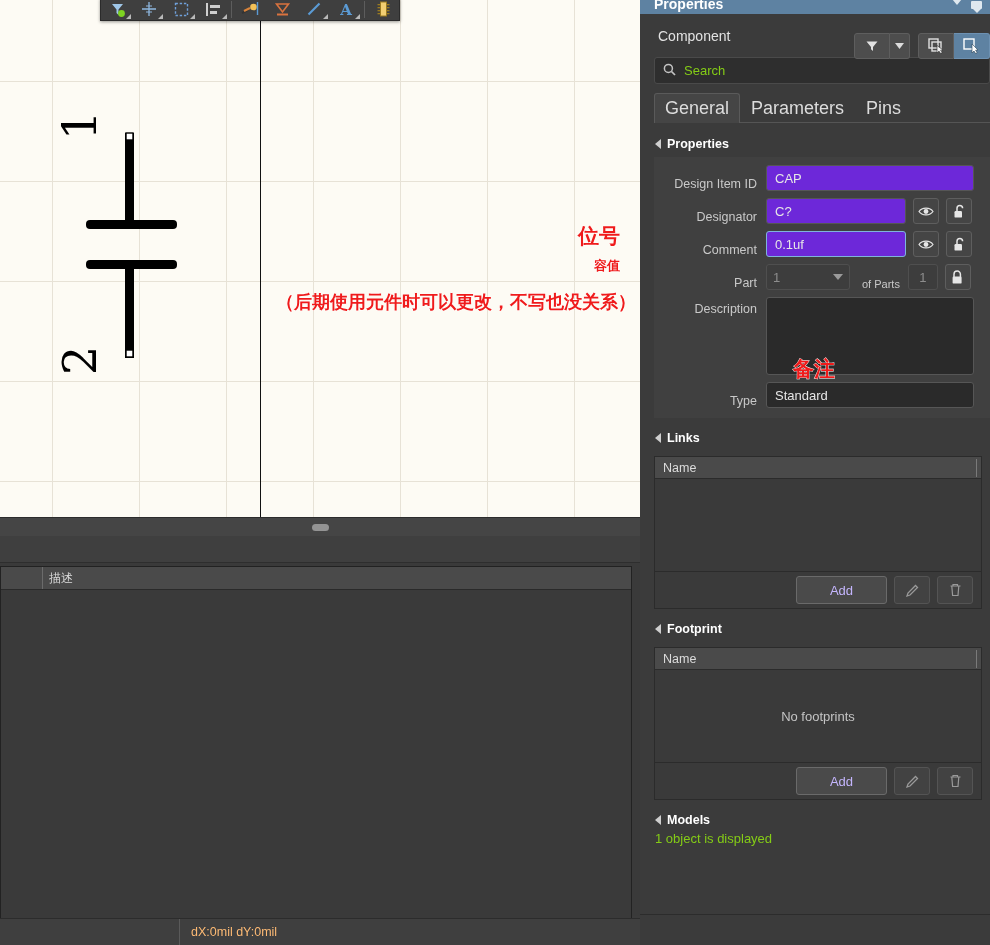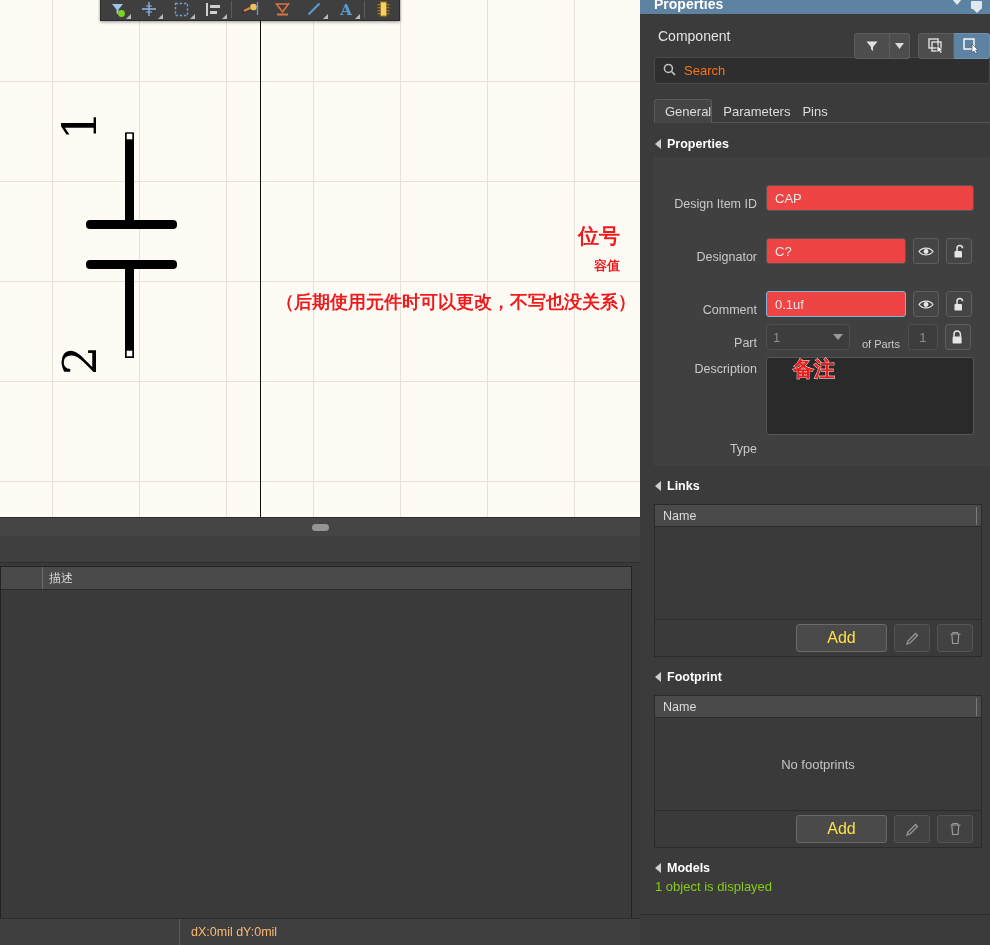--- a/index.html
+++ b/index.html
@@ -132,43 +132,42 @@
   .gbtn.sel{ background:#5e82a2; border-color:#6d91b2; }
   .seg .gbtn:first-child{ border-top-left-radius:3px;border-bottom-left-radius:3px; }
   .seg .gbtn:last-child{ border-top-right-radius:3px;border-bottom-right-radius:3px; }
   .seg .gbtn + .gbtn{ border-left:none; }
 
   #pp-search {
     margin:0 0 0 14px; width:336px; height:27px; background:#2e2e2e;
     border:1px solid #4a4a4a; border-radius:3px; display:flex; align-items:center;
     padding:0 8px; gap:8px;
   }
-  #pp-search .ph { color:#f97316; font-size:13px; }
+  #pp-search .ph { color:#84cc16; font-size:13px; }
 
   #tabs { margin:14px 0 0 14px; display:flex; align-items:flex-end; height:25px;
           border-bottom:1px solid #555; width:336px; }
-  .tab { padding:4px 0 4px 10px; color:#dcdcdc; font-size:13px; cursor:default;
+  .tab { padding:4px 10px 4px 10px; color:#dcdcdc; font-size:18px; cursor:default;
          border:1px solid transparent; border-bottom:none; position:relative; top:1px;}
   .tab.active { background:#454545; border-color:#5a5a5a; border-radius:3px 3px 0 0; }
 
   .sect-title {
     display:flex;align-items:center; gap:6px; color:#fff; font-weight:bold; font-size:12.5px;
     padding-left:15px;
   }
   .tri { width:0;height:0;border-top:5px solid transparent;border-bottom:5px solid transparent;
          border-right:6px solid #cfcfcf; }
 
   #propbox { margin:6px 0 0 14px; width:336px; background:#404040; padding:8px 0 10px 0; }
   .row { display:flex; align-items:flex-end; margin:0 0 7px 0; }
   .row .lbl { width:112px; text-align:right; padding-right:9px; color:#c9c9c9; font-size:12.5px; }
   .fld {
-    background:#ef4444; border:1px solid #565656; border-radius:3px;
+    background:#6d28d9; border:1px solid #565656; border-radius:3px;
     height:26px; color:#e6e6e6; font-size:13px; display:flex; align-items:center;
     padding:0 8px;
-    margin-top:20px;
   }
   .fld.wide { width:208px; }
   .fld.mid  { width:140px; }
   .fld.sel  { border-color:#7fb3dd; }
   .sqbtn {
     width:26px;height:26px;margin-left:7px; background:#454545;border:1px solid #5e5e5e;
     border-radius:3px; display:flex;align-items:center;justify-content:center;
   }
   .combo {
     width:84px;height:26px;background:#3d3d3d;border:1px solid #4f4f4f;border-radius:3px;
@@ -195,21 +194,21 @@
   .lb-head { height:22px; background:#4a4a4a; display:flex; align-items:center;
              padding-left:8px; color:#dcdcdc; font-size:12.5px; border-bottom:1px solid #2b2b2b;
              position:relative; }
   .lb-head::after { content:""; position:absolute; right:4px; top:2px; width:1px; height:18px; background:#7a7a7a;}
   .lb-body { height:93px; background:#3a3a3a; display:flex; align-items:center; justify-content:center;
              color:#c4c4c4; font-size:13px; border-bottom:1px solid #2b2b2b;}
   .lb-body.tall{ height:93px; }
   .lb-foot { height:36px; display:flex; align-items:center; justify-content:flex-end; gap:7px;
              padding-right:8px; background:#3a3a3a; }
   .btn-add { width:91px;height:28px;background:#4a4a4a;border:1px solid #6a6a6a;border-radius:3px;
-             color:#fde047;font-size:16px;display:flex;align-items:center;justify-content:center;}
+             color:#c4b5fd;font-size:13px;display:flex;align-items:center;justify-content:center;}
   .btn-ico { width:36px;height:28px;background:#424242;border:1px solid #545454;border-radius:3px;
              display:flex;align-items:center;justify-content:center;color:#9a9a9a;}
   #models-note{ color:#84cc16; font-size:13px; padding-left:15px; margin-top:4px;}
   #rb-bottom{ position:absolute;left:0;bottom:0;width:350px;height:31px;background:#3b3b3b;
               border-top:1px solid #2c2c2c;}
 </style>
 </head>
 <body>
 
 <div id="app">
@@ -445,20 +444,24 @@
         </div>
       </div>
 
       <div class="row" style="align-items:flex-start">
         <div class="lbl" style="padding-top:5px">Description</div>
         <div class="descbox"></div>
       </div>
 
       <div class="row" style="margin-bottom:0">
         <div class="lbl">Type</div>
+        <div class="typecombo">
+          <span>Standard</span>
+          <span class="ar"></span>
+        </div>
       </div>
     </div>
 
     <div style="margin-top:13px" class="sect-title">
       <span class="tri"></span>
       <span>Links</span>
     </div>
     <div class="listbox">
       <div class="lb-head">Name</div>
       <div class="lb-body"></div>

